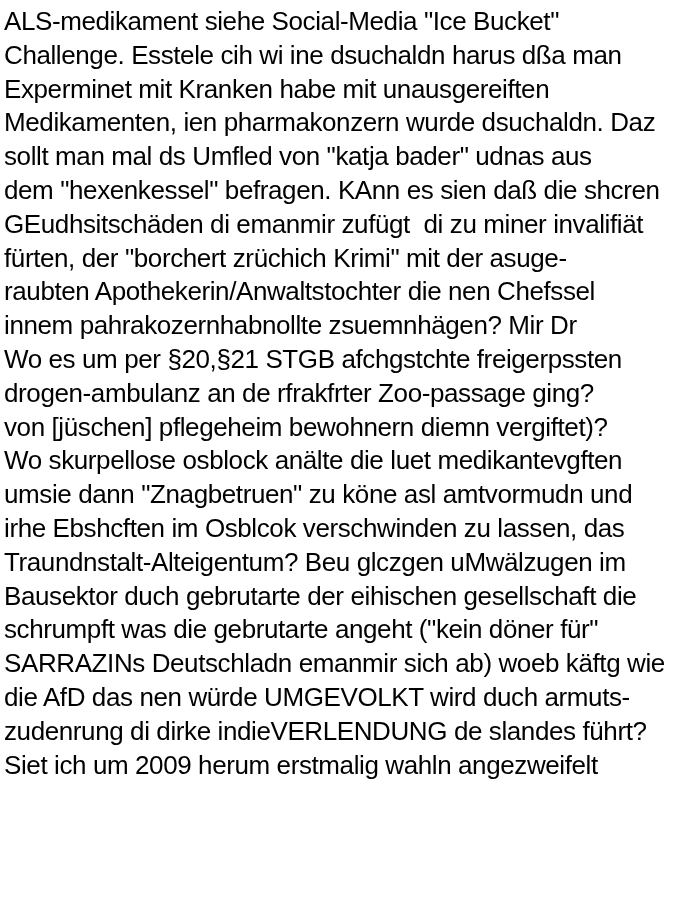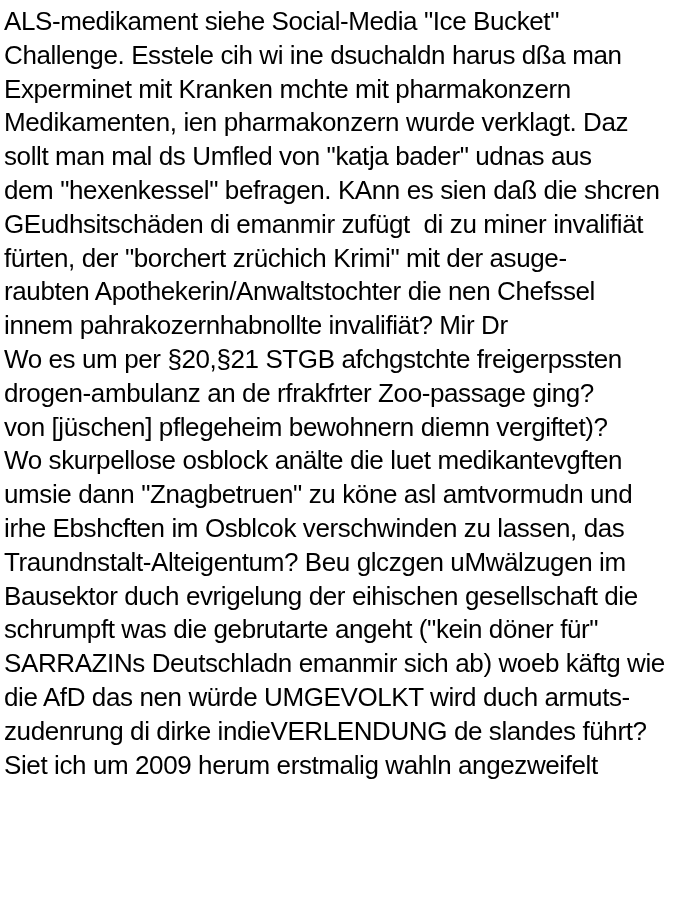--- a/index.html
+++ b/index.html
@@ -27,34 +27,34 @@
     white-space: pre-wrap;
     letter-spacing: -0.4px;
   }
 </style>
 </head>
 <body>
 
 <div class="doc">
   <div class="line">ALS-medikament siehe Social-Media "Ice Bucket"</div>
   <div class="line">Challenge. Esstele cih wi ine dsuchaldn harus dßa man</div>
-  <div class="line">Experminet mit Kranken mchte mit pharmakonzern</div>
-  <div class="line">Medikamenten, ien pharmakonzern wurde verklagt. Daz</div>
+  <div class="line">Experminet mit Kranken habe mit unausgereiften</div>
+  <div class="line">Medikamenten, ien pharmakonzern wurde dsuchaldn. Daz</div>
   <div class="line">sollt man mal ds Umfled von "katja bader" udnas aus</div>
   <div class="line">dem "hexenkessel" befragen. KAnn es sien daß die shcren</div>
   <div class="line">GEudhsitschäden di emanmir zufügt  di zu miner invalifiät</div>
   <div class="line">fürten, der "borchert zrüchich Krimi" mit der asuge-</div>
   <div class="line">raubten Apothekerin/Anwaltstochter die nen Chefssel</div>
-  <div class="line">innem pahrakozernhabnollte invalifiät? Mir Dr</div>
+  <div class="line">innem pahrakozernhabnollte zsuemnhägen? Mir Dr</div>
   <div class="line">Wo es um per §20,§21 STGB afchgstchte freigerpssten</div>
   <div class="line">drogen-ambulanz an de rfrakfrter Zoo-passage ging?</div>
   <div class="line">von [jüschen] pflegeheim bewohnern diemn vergiftet)?</div>
   <div class="line">Wo skurpellose osblock anälte die luet medikantevgften</div>
   <div class="line">umsie dann "Znagbetruen" zu köne asl amtvormudn und</div>
   <div class="line">irhe Ebshcften im Osblcok verschwinden zu lassen, das</div>
   <div class="line">Traundnstalt-Alteigentum? Beu glczgen uMwälzugen im</div>
-  <div class="line">Bausektor duch evrigelung der eihischen gesellschaft die</div>
+  <div class="line">Bausektor duch gebrutarte der eihischen gesellschaft die</div>
   <div class="line">schrumpft was die gebrutarte angeht ("kein döner für"</div>
   <div class="line">SARRAZINs Deutschladn emanmir sich ab) woeb käftg wie</div>
   <div class="line">die AfD das nen würde UMGEVOLKT wird duch armuts-</div>
   <div class="line">zudenrung di dirke indieVERLENDUNG de slandes führt?</div>
   <div class="line">Siet ich um 2009 herum erstmalig wahln angezweifelt</div>
 </div>
 
 </body></html>

